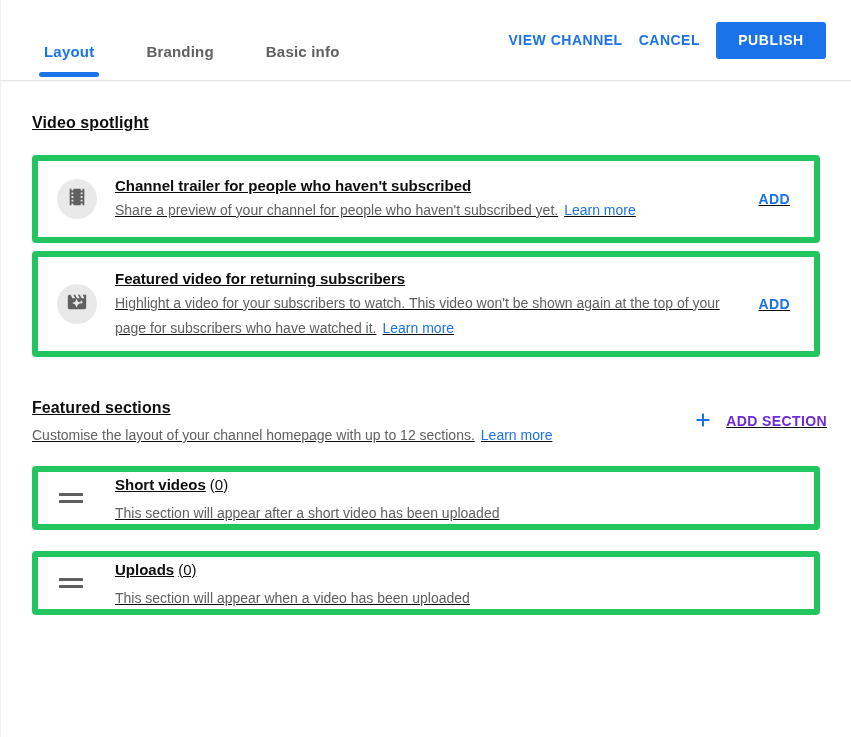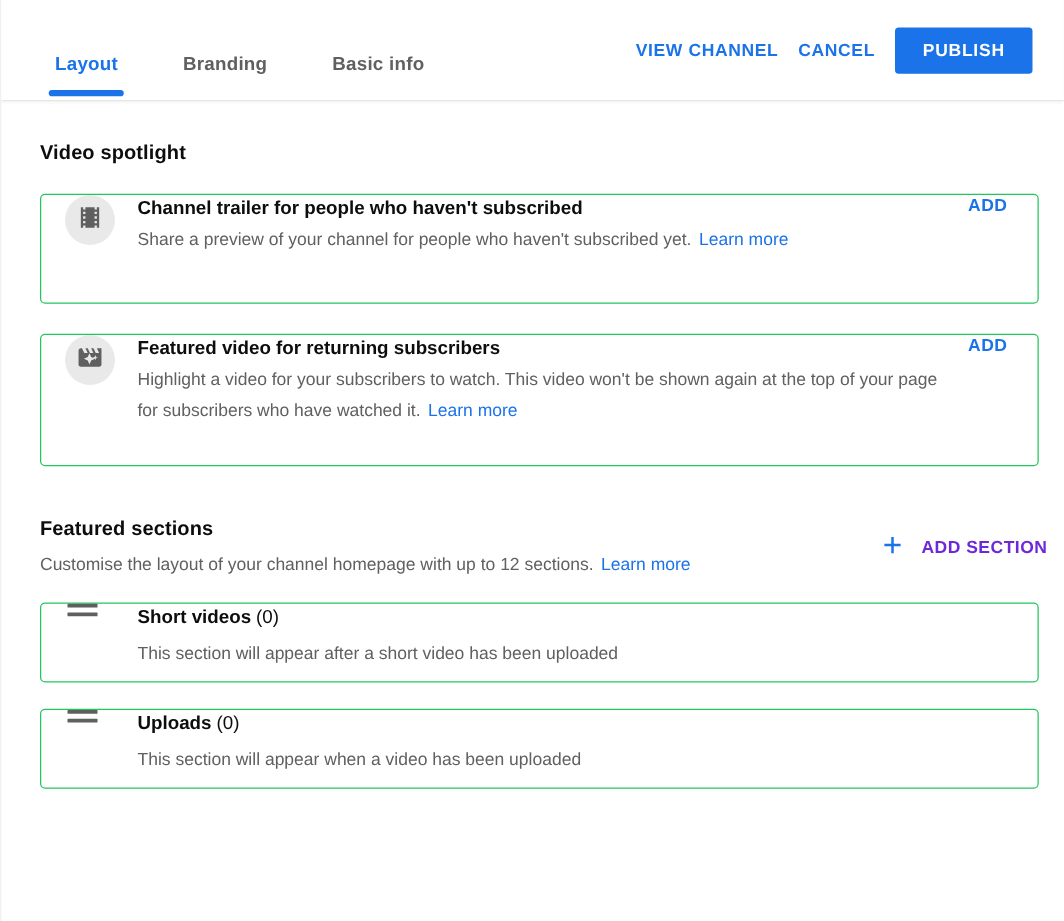--- a/index.html
+++ b/index.html
@@ -69,21 +69,21 @@
     font-size: 14px;
     font-weight: 600;
     letter-spacing: .6px;
     width: 110px;
     height: 37px;
     border-radius: 3px;
     cursor: pointer;
   }
 
   
-  .content { padding: 31px 20px 0 31px; }
+  .content { padding: 31px 31px 0 31px; text-decoration: underline; }
 
   .section-title {
     font-size: 16px;
     font-weight: 700;
     color: #0d0d0d;
     line-height: 22px;
     letter-spacing: .1px;
   }
   .section-desc {
     font-size: 14px;
@@ -92,29 +92,29 @@
     margin-top: 6px;
   }
   .learn-more {
     color: #1a73e8;
     margin-left: 6px;
     cursor: pointer;
     text-decoration: none;
   }
 
   .card {
-    border: 1px solid #22c55e;
+    border: 6px solid #22c55e;
     border-radius: 4px;
     background: #fff;
     display: flex;
-    align-items: flex-start;
+    align-items: center;
     padding: 0 24px 0 19px;
   }
   .spotlight-card { margin-top: 21px; height: 88px; }
-  .spotlight-card.tall { margin-top: 24px; height: 106px; }
+  .spotlight-card.tall { margin-top: 8px; height: 106px; }
 
   .icon-circle {
     flex: none;
     width: 40px; height: 40px;
     border-radius: 50%;
     background: #e9e9e9;
     display: flex;
     align-items: center;
     justify-content: center;
     margin-right: 18px;

